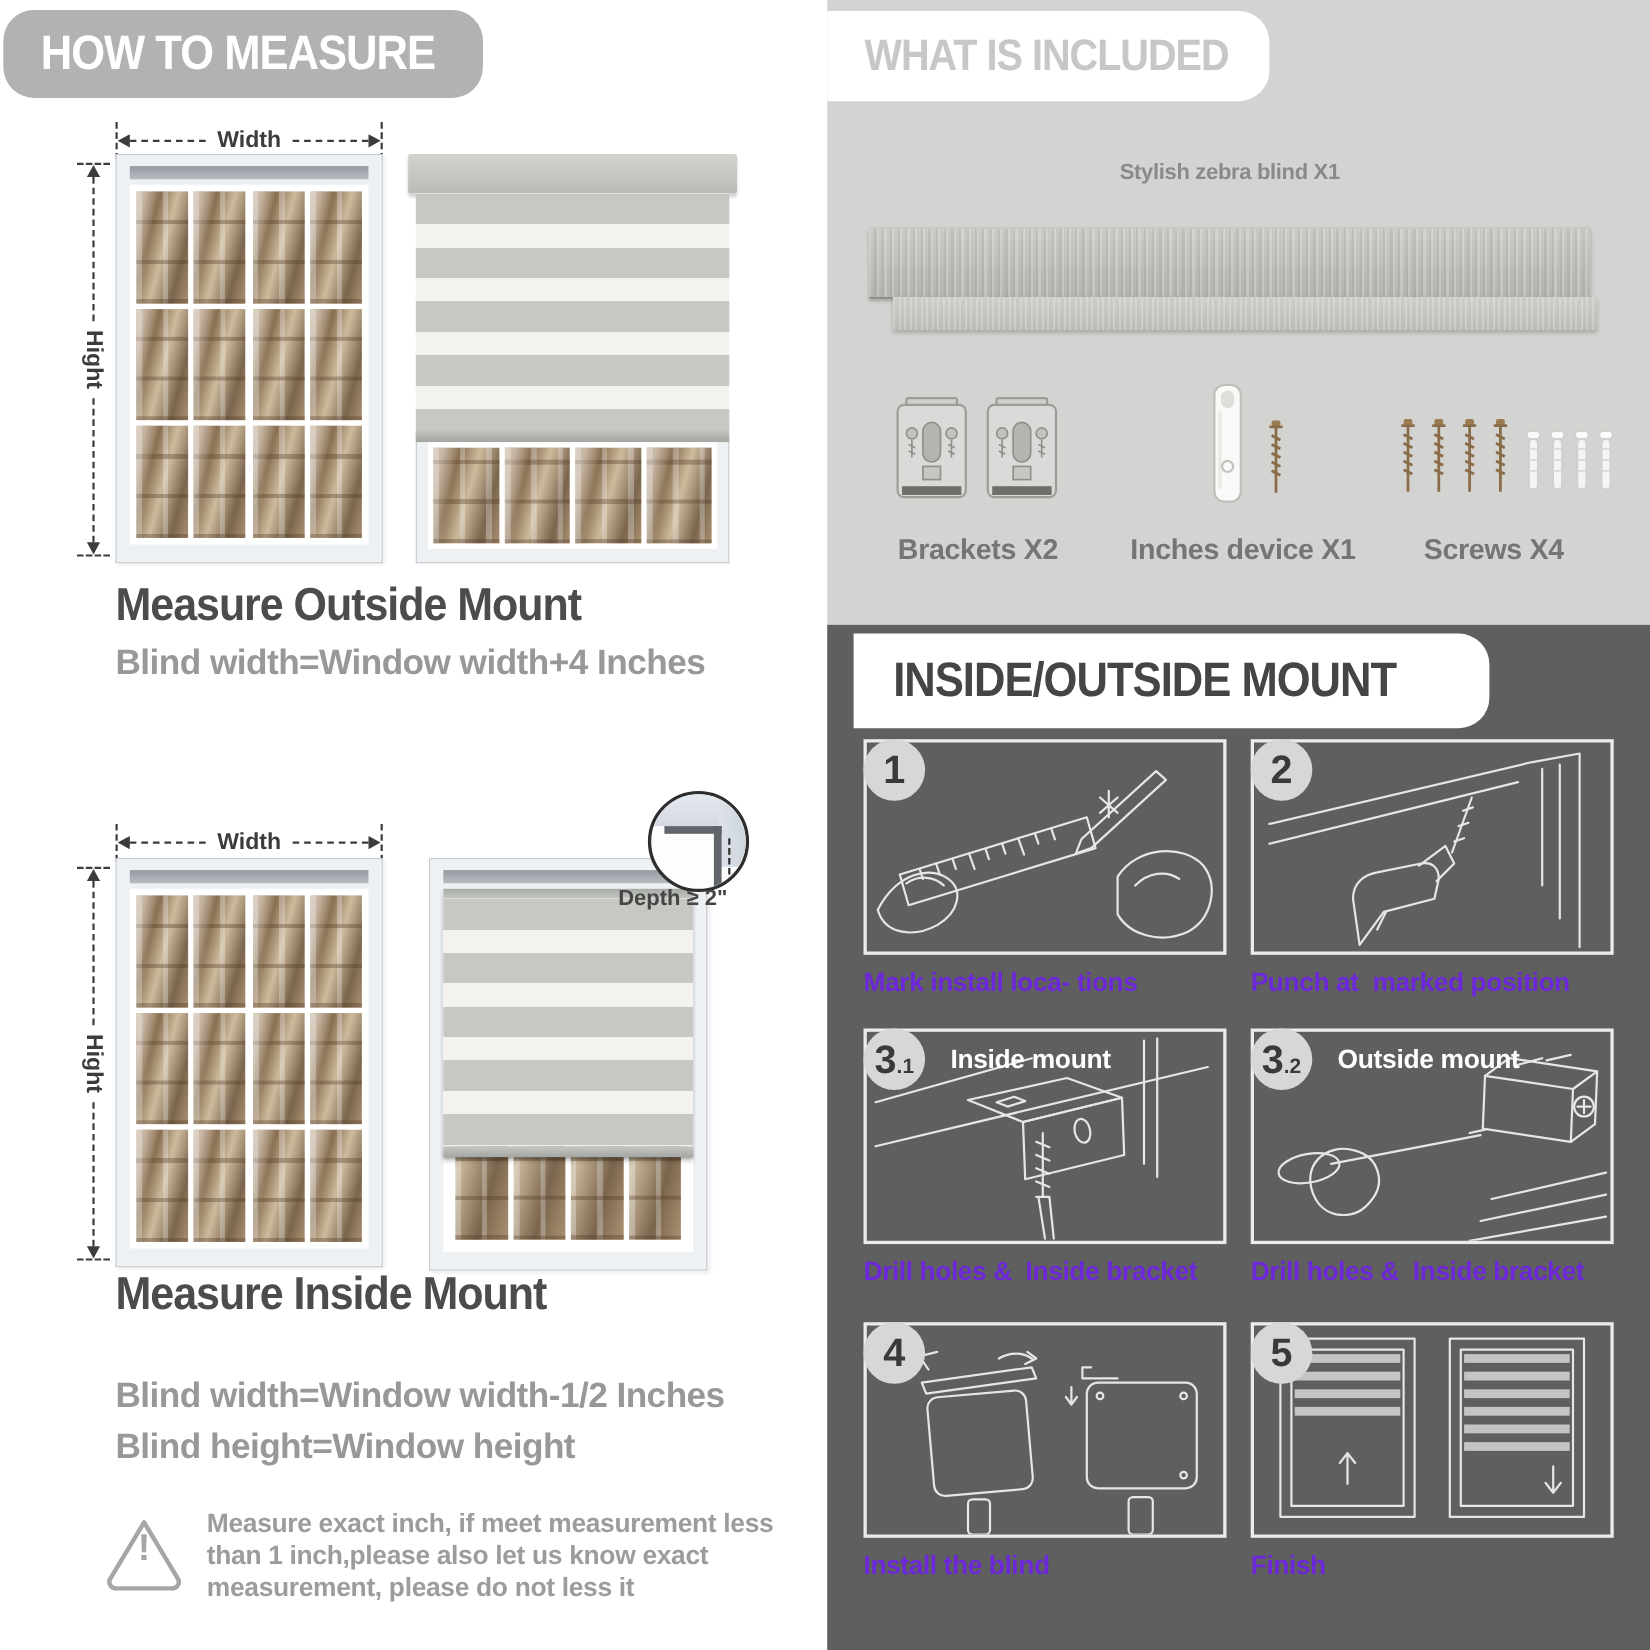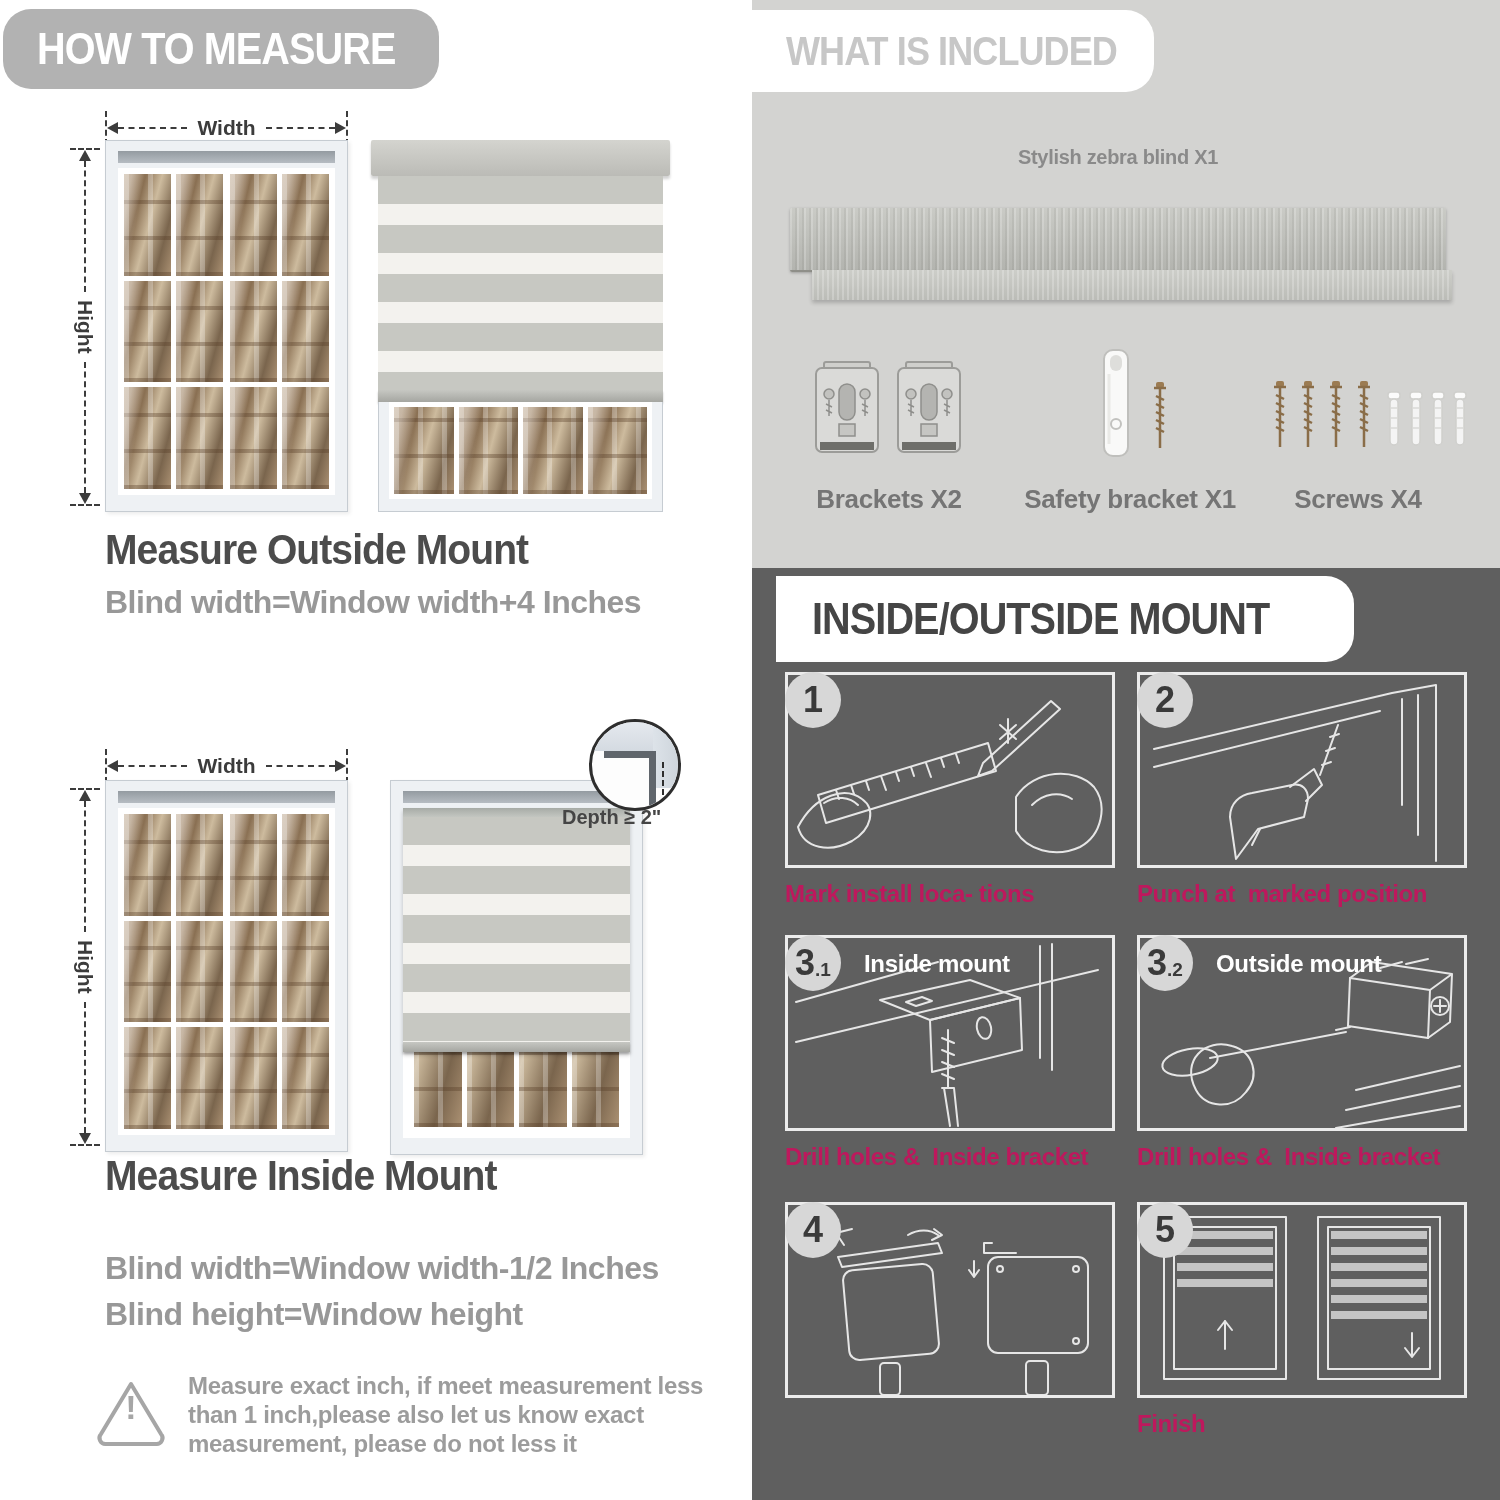--- a/index.html
+++ b/index.html
@@ -85,21 +85,21 @@
      repeating-linear-gradient(90deg,rgba(255,255,255,.22) 0 2px,rgba(0,0,0,0) 2px 5px),
      linear-gradient(#cdcec9,#bbbcb7);box-shadow:0 3px 4px rgba(0,0,0,.2);}
   .complab{position:absolute;text-align:center;font-size:26px;font-weight:bold;color:#757575;letter-spacing:-0.3px;white-space:nowrap;}
 
   
   .stepframe{position:absolute;width:330px;height:196px;border:3px solid #ececec;box-sizing:border-box;}
   .badge{position:absolute;left:-3px;top:-3px;width:56px;height:56px;border-radius:50%;background:#d7d7d7;display:flex;align-items:center;justify-content:center;}
   .bnum{font-size:36px;font-weight:bold;color:#3a3a3a;line-height:1;}
   .bsub{font-size:19px;font-weight:bold;color:#3a3a3a;margin-top:12px;line-height:1;}
   .steptitle{position:absolute;left:76px;top:12px;font-size:24px;font-weight:bold;color:#ffffff;letter-spacing:-0.3px;}
-  .stepcap{position:absolute;width:345px;font-size:24px;font-weight:bold;color:#be185d;letter-spacing:-0.4px;white-space:pre-wrap;}
+  .stepcap{position:absolute;width:345px;font-size:24px;font-weight:bold;color:#6d28d9;letter-spacing:-0.4px;white-space:pre-wrap;}
   .art{position:absolute;left:0;top:0;width:100%;height:100%;}
 </style>
 </head>
 <body>
 
 <div id="canvas">
 
   <div class="hbox gray" style="left:3px;top:9px;width:402px;height:80px;padding-left:34px;">
     <span class="t">HOW TO MEASURE</span>
   </div>
@@ -318,21 +318,21 @@
     <rect x="4" y="9" width="8" height="46" rx="4" fill="rgba(255,255,255,.75)" stroke="#cfcfcc" stroke-width="1.5"></rect>
     <path d="M4 18 h8 M4 28 h8 M4 38 h8" stroke="#d9d9d6" stroke-width="1.5"></path>
   </svg>
   <svg class="abs" style="left:1452px;top:390px;" width="16" height="60" viewBox="0 0 16 60">
     <rect x="2" y="2" width="12" height="7" rx="3" fill="rgba(255,255,255,.9)" stroke="#cfcfcc" stroke-width="1.5"></rect>
     <rect x="4" y="9" width="8" height="46" rx="4" fill="rgba(255,255,255,.75)" stroke="#cfcfcc" stroke-width="1.5"></rect>
     <path d="M4 18 h8 M4 28 h8 M4 38 h8" stroke="#d9d9d6" stroke-width="1.5"></path>
   </svg>
 
   <div class="complab" style="left:789px;top:484px;width:200px;">Brackets X2</div>
-  <div class="complab" style="left:1010px;top:484px;width:240px;">Safety bracket X1</div>
+  <div class="complab" style="left:1010px;top:484px;width:240px;">Inches device X1</div>
   <div class="complab" style="left:1258px;top:484px;width:200px;">Screws X4</div>
 
   <div class="panel-dark"></div>
 
   <div class="hbox white2" style="left:776px;top:576px;width:542px;height:86px;padding-left:36px;">
     <span class="t">INSIDE/OUTSIDE MOUNT</span>
   </div>
 
   <div class="stepframe" style="left:785px;top:672px;">
     <svg class="art" viewBox="0 0 324 190" stroke="#e6e6e6" stroke-width="2" fill="none" stroke-linecap="round" stroke-linejoin="round">
@@ -418,20 +418,21 @@
       <circle cx="212" cy="64" r="3"></circle>
         <circle cx="288" cy="64" r="3"></circle>
         <circle cx="288" cy="136" r="3"></circle>
       <rect x="238" y="156" width="22" height="34" rx="4"></rect>
     </svg>
     <div class="badge">
       <span class="bnum">4</span>
         <span class="bsub"></span>
     </div>
   </div>
+  <div class="stepcap" style="left:785px;top:1410px;">Install the blind</div>
 
   <div class="stepframe" style="left:1137px;top:1202px;">
     <svg class="art" viewBox="0 0 324 190" stroke="#e6e6e6" stroke-width="2" fill="none" stroke-linecap="round" stroke-linejoin="round">
       <rect x="24" y="12" width="122" height="162"></rect>
       <rect x="34" y="22" width="102" height="142"></rect>
       <g stroke="none" fill="#cfcfcf" opacity=".9">
         <rect x="37" y="26" width="96" height="8"></rect>
           <rect x="37" y="42" width="96" height="8"></rect>
         <rect x="37" y="58" width="96" height="8"></rect>
           <rect x="37" y="74" width="96" height="8"></rect>

